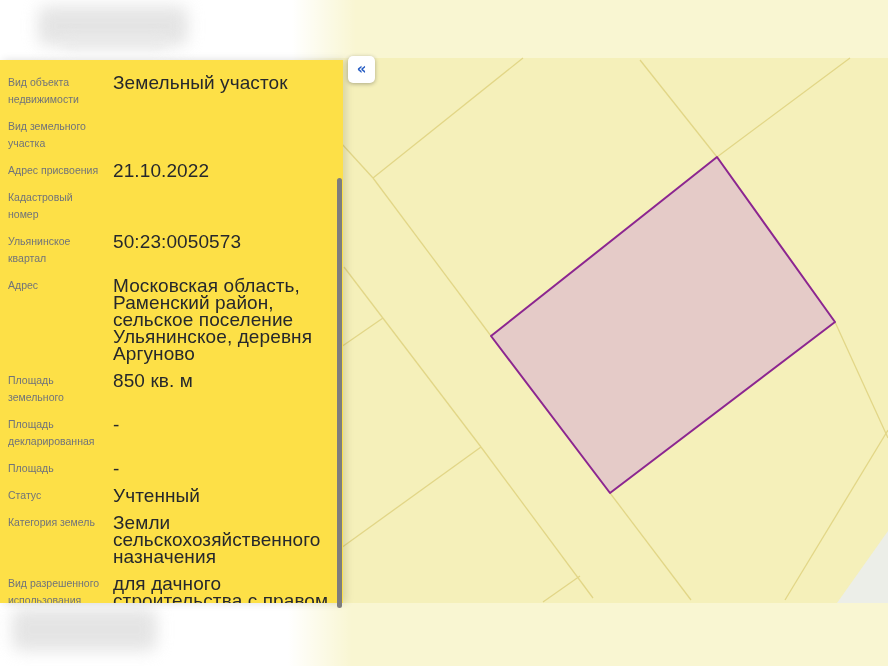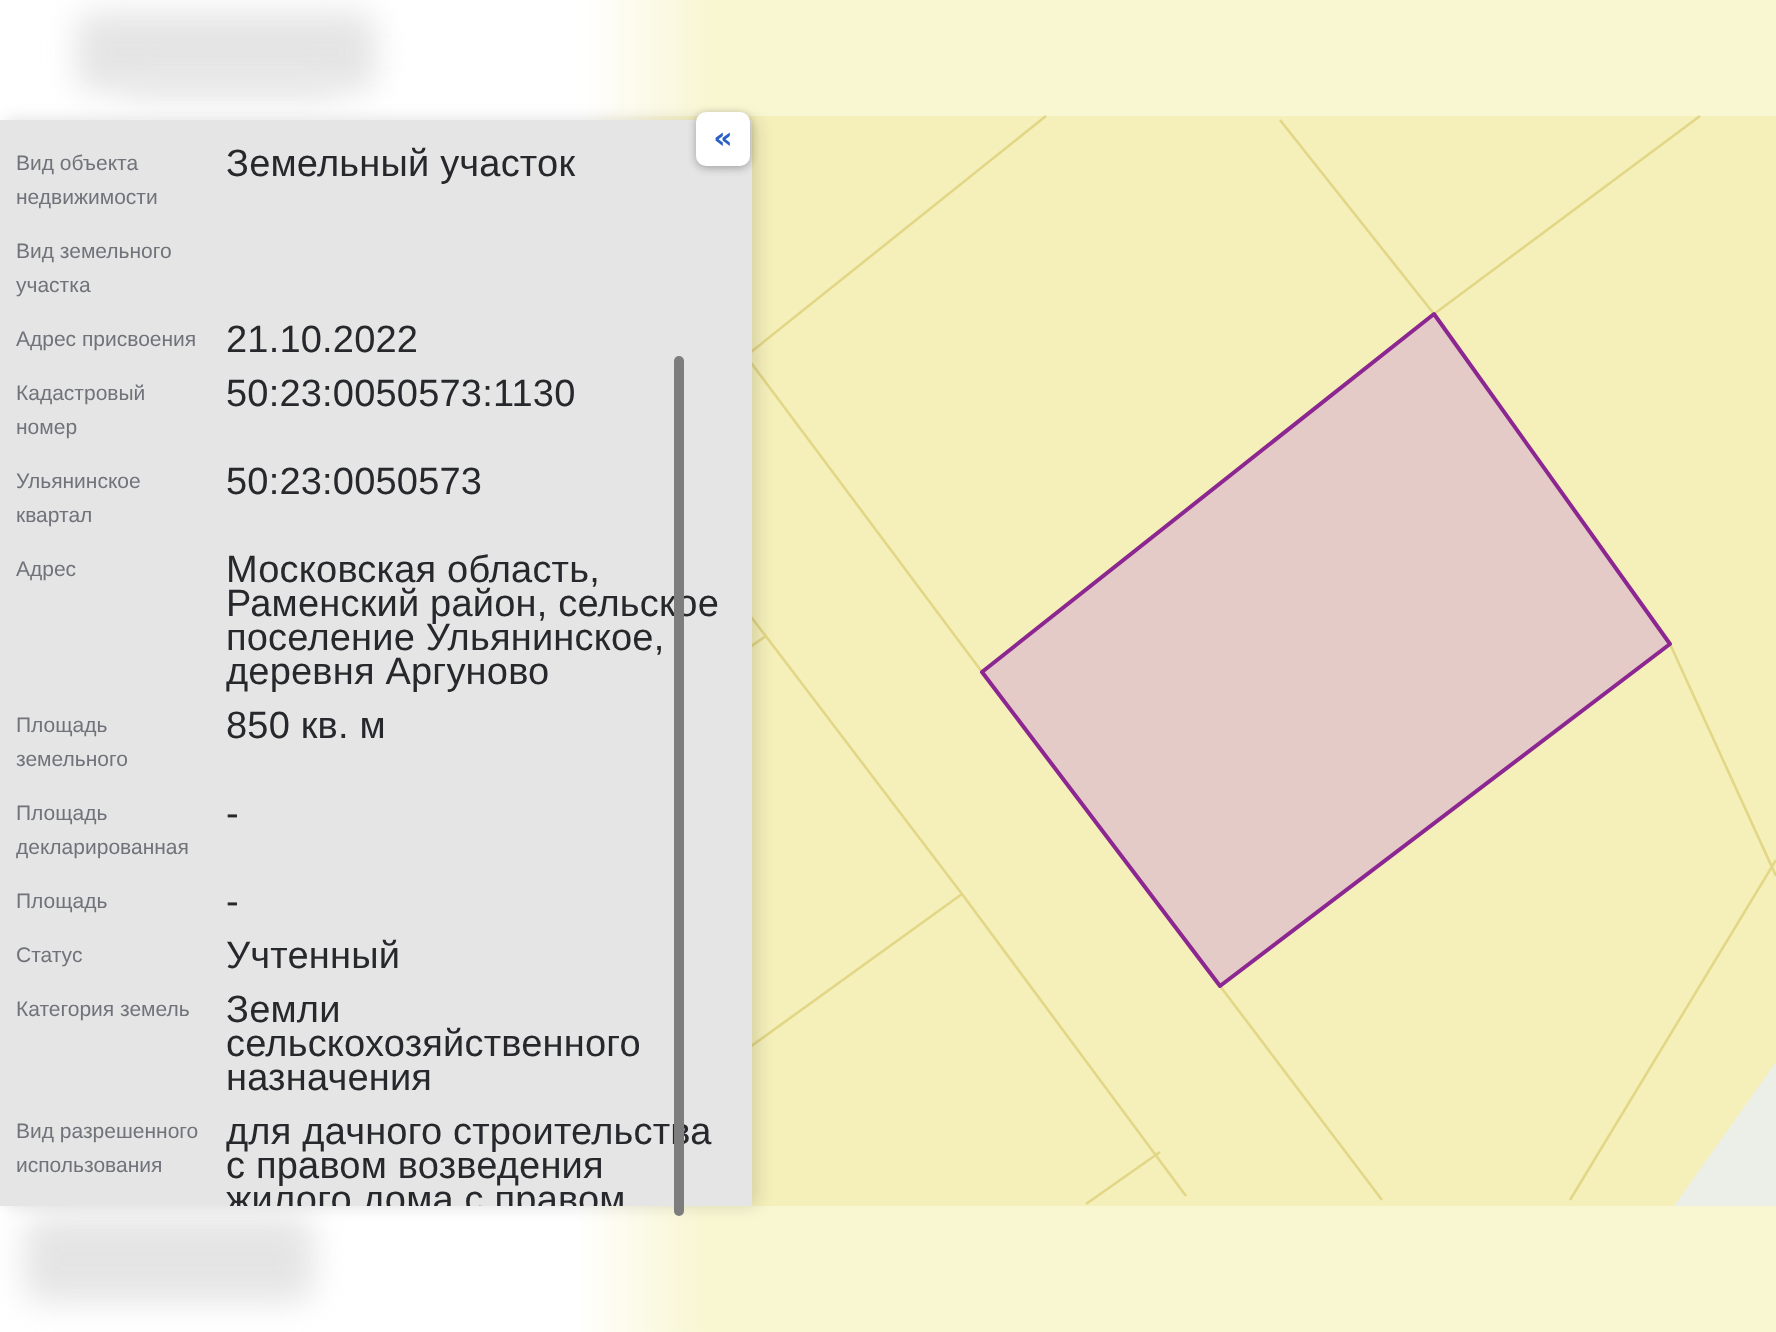--- a/index.html
+++ b/index.html
@@ -5,22 +5,22 @@
   html,body{margin:0;padding:0;}
   body{
     width:888px;height:666px;position:relative;overflow:hidden;
     font-family:"Liberation Sans","DejaVu Sans",sans-serif;
     background:#f5f0ba;
   }
   #map-svg{position:absolute;left:0;top:0;width:888px;height:666px;display:block;}
 
   
   .panel{
-    position:absolute;left:0;top:60px;width:376px;height:543px;
-    background:#e5e5e5;box-shadow:3px 0 8px rgba(0,0,0,.13);
+    position:absolute;left:0;top:60px;width:343px;height:543px;
+    background:#fde047;box-shadow:3px 0 8px rgba(0,0,0,.13);
     box-sizing:border-box;padding:14px 10px 0 8px;overflow:hidden;
   }
   .row{display:flex;margin-bottom:10px;}
   .lbl{
     flex:none;width:105px;padding-right:8px;box-sizing:border-box;
     font-size:10.5px;line-height:17px;color:#70737a;
   }
   .val{
     flex:1;font-size:19px;line-height:17px;color:#26282c;
     letter-spacing:.1px;
@@ -94,21 +94,20 @@
       </div>
       <div class="row">
         <div class="lbl">Вид земельного участка</div>
       </div>
       <div class="row">
         <div class="lbl">Адрес присвоения</div>
         <div class="val">21.10.2022</div>
       </div>
       <div class="row">
         <div class="lbl">Кадастровый номер</div>
-        <div class="val">50:23:0050573:1130</div>
       </div>
       <div class="row">
         <div class="lbl">Ульянинское квартал</div>
         <div class="val">50:23:0050573</div>
       </div>
       <div class="row">
         <div class="lbl">Адрес</div>
         <div class="val">Московская область, Раменский район, сельское поселение Ульянинское, деревня Аргуново</div>
       </div>
       <div class="row">

